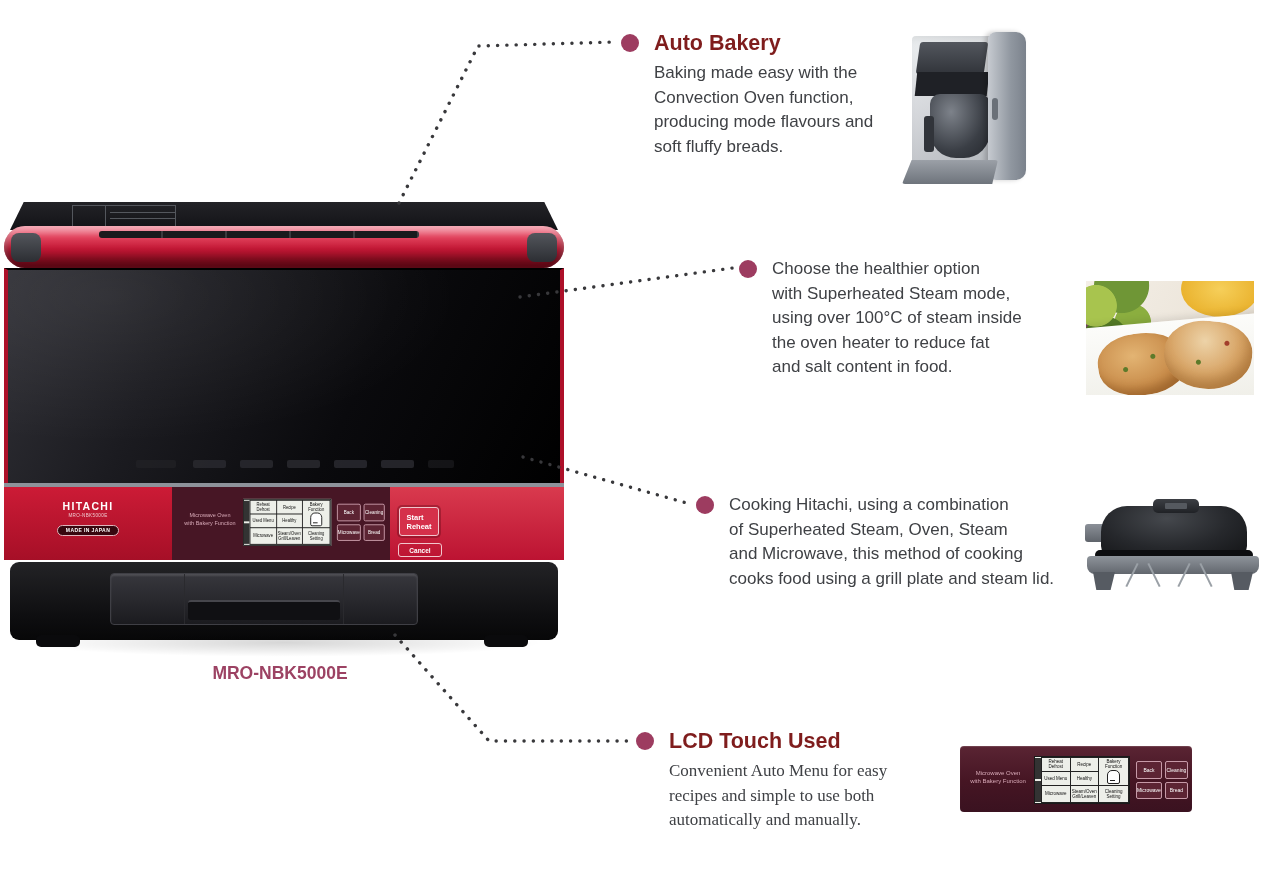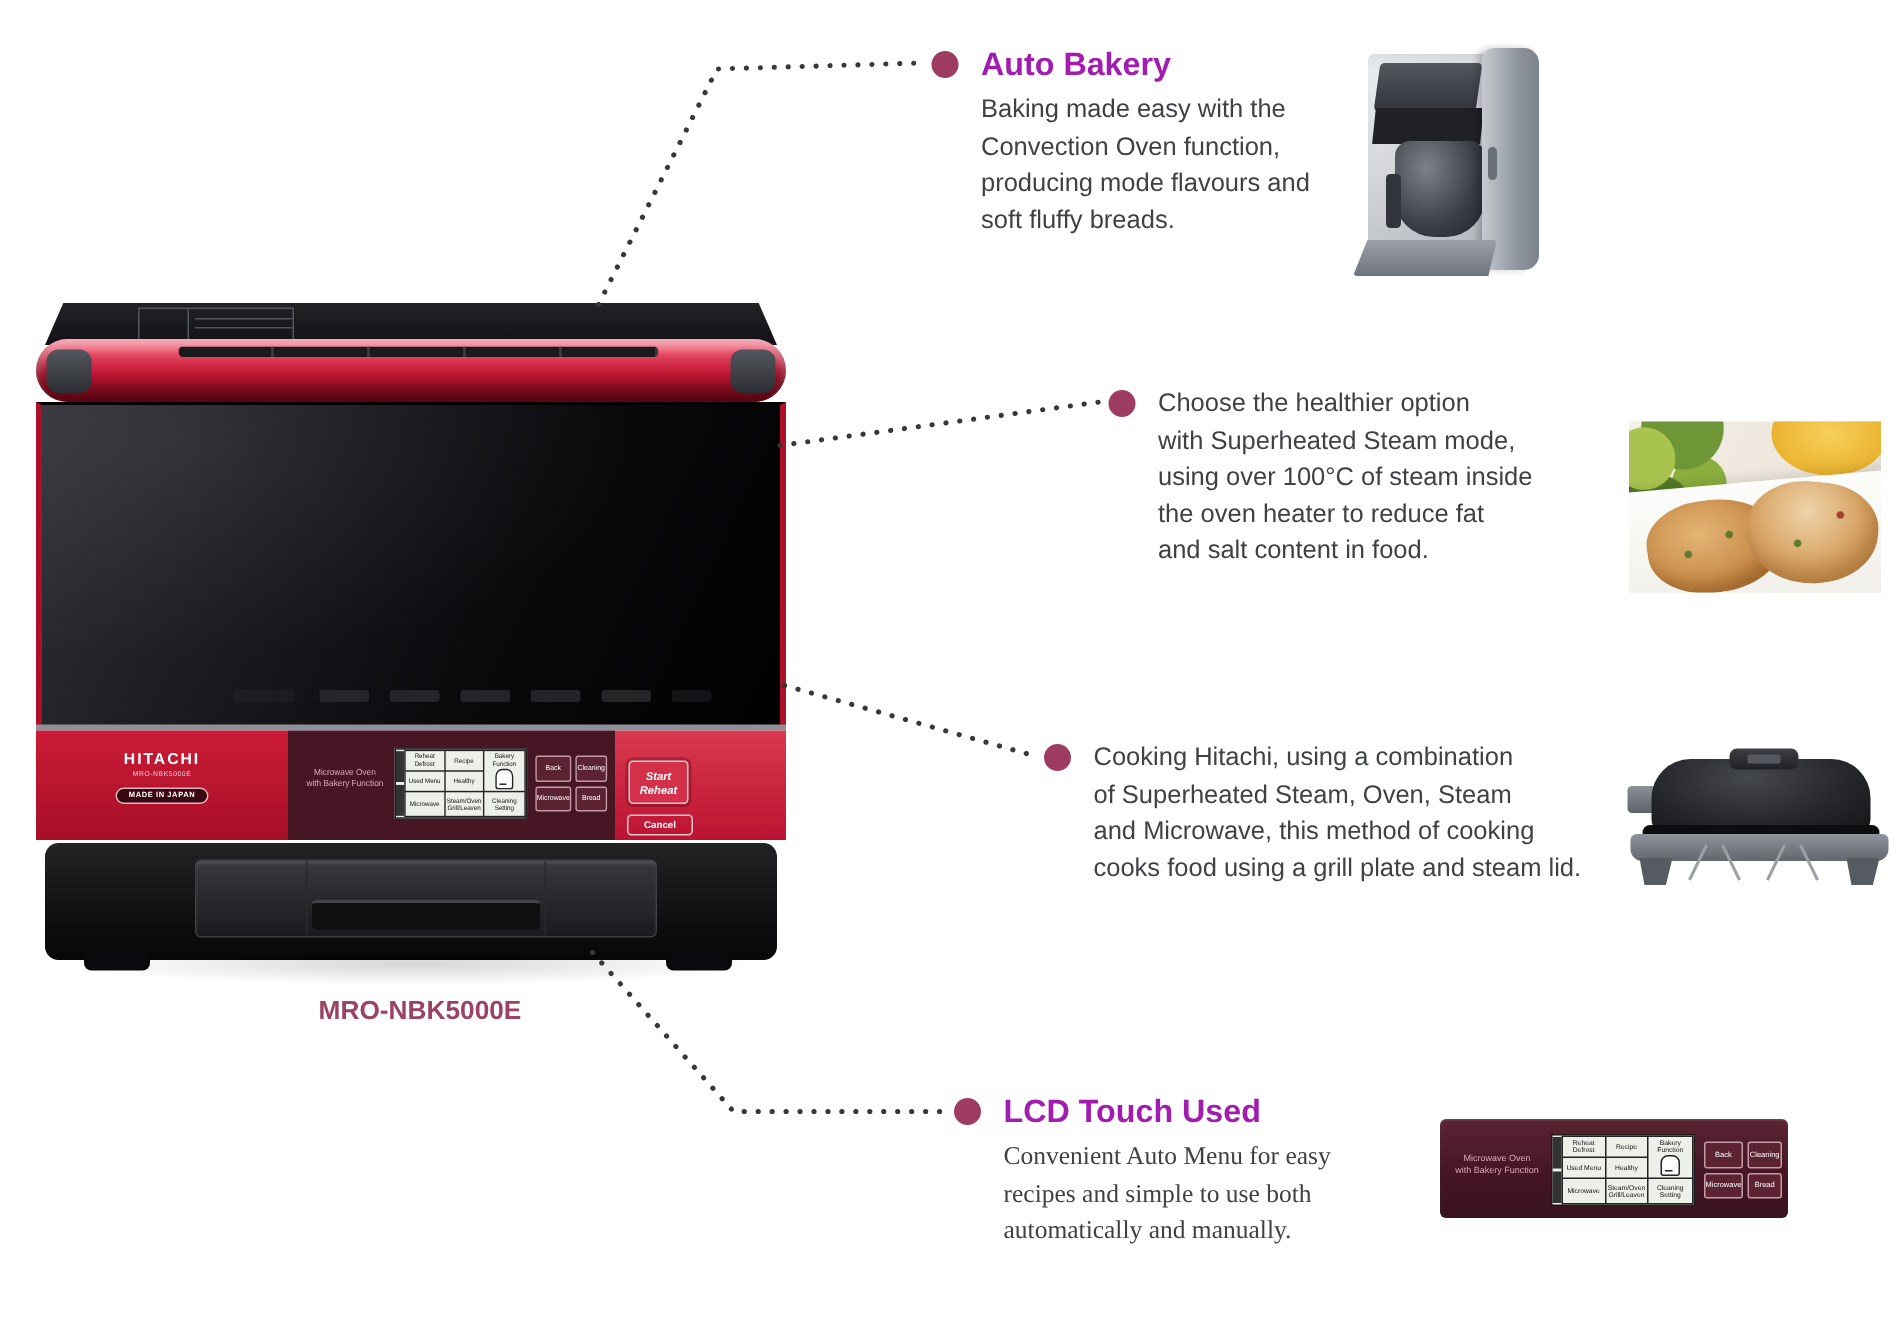--- a/index.html
+++ b/index.html
@@ -8,30 +8,30 @@
   .pre{white-space:pre-line;}
 
   
   #connectors{position:absolute;left:0;top:0;z-index:5;pointer-events:none;}
 
   
   .feature{position:absolute;z-index:6;}
   .feature .bullet{position:absolute;left:0;top:3px;width:18px;height:18px;
     border-radius:50%;background:#9d3c60;}
   .feature h2{margin:0 0 5px 33px;font-size:21.5px;line-height:25px;
-    font-weight:bold;color:#a21caf;}
+    font-weight:bold;color:#7f1d1d;}
   .feature p{margin:0 0 0 33px;font-size:17px;line-height:24.5px;color:#3f4145;
     white-space:pre-line;}
   .f1{left:621px;top:31px;}  .f1 p{width:260px;}
   .f2{left:739px;top:257px;} .f2 p{width:320px;}
   .f3{left:696px;top:493px;} .f3 p{width:370px;}
   .f4{left:636px;top:729px;} .f4 p{width:300px;font-family:Liberation Serif, serif;}
 
   
-  .mw{position:absolute;left:24px;top:196px;width:500px;height:452px;z-index:2;}
+  .mw{position:absolute;left:4px;top:196px;width:560px;height:452px;z-index:2;}
   .mw-topface{position:absolute;left:6px;top:6px;right:6px;height:28px;
     background:linear-gradient(180deg,#232327,#121216);
     clip-path:polygon(2.5% 0,97.5% 0,100% 100%,0 100%);}
   .mw-speclabel{position:absolute;left:68px;top:9px;width:102px;height:21px;
     border:1px solid #54575d;
     background:
       linear-gradient(#54575d 0 0) 32% 0/1px 100% no-repeat,
       linear-gradient(#54575d 0 0) 100% 30%/64% 1px no-repeat,
       linear-gradient(#54575d 0 0) 100% 62%/64% 1px no-repeat;}
   .mw-handle{position:absolute;left:0;top:30px;width:100%;height:42px;
@@ -68,21 +68,21 @@
   .mw-model-small{font-size:4.5px;color:#f0ccd2;margin-top:1px;letter-spacing:.4px;}
   .mw-badge{display:inline-block;margin-top:5px;font-size:5px;font-weight:bold;
     letter-spacing:.4px;padding:1.5px 8px;color:#fff;background:#38070f;
     border:1px solid #e0b4bc;border-radius:7px;}
   .mw-panel-center{width:218px;background:#471625;position:relative;overflow:hidden;}
   .mw-panel-right{flex:1;background:linear-gradient(180deg,#d93a4e,#bc1332);position:relative;}
   .start-btn{position:absolute;left:9px;top:20px;width:38px;height:27px;
     background:#d5304a;border:1px solid #f2c6cd;border-radius:3px;
     box-shadow:0 0 0 2px rgba(90,5,20,.35);
     color:#fff;font-size:7.5px;font-weight:bold;line-height:9px;
-    display:flex;align-items:center;justify-content:center;text-align:center;font-style:italic;}
+    display:flex;align-items:center;justify-content:center;}
   .cancel-btn{position:absolute;left:8px;top:56px;width:42px;height:12px;
     border:1px solid #f2c6cd;border-radius:3px;color:#fff;font-size:6.5px;
     font-weight:bold;display:flex;align-items:center;justify-content:center;}
   .mw-base{position:absolute;left:6px;right:6px;top:366px;height:78px;
     background:linear-gradient(180deg,#232326,#0e0e10 70%,#070708);border-radius:9px;}
   .mw-drawer{position:absolute;left:100px;top:11px;width:306px;height:50px;
     border:1px solid #3f3f45;border-radius:4px;
     background:linear-gradient(180deg,#37373d,#1b1b1f);
     box-shadow:inset 0 2px 2px rgba(255,255,255,.12);}
   .mw-drawer::before{content:"";position:absolute;left:50%;transform:translateX(-50%);

